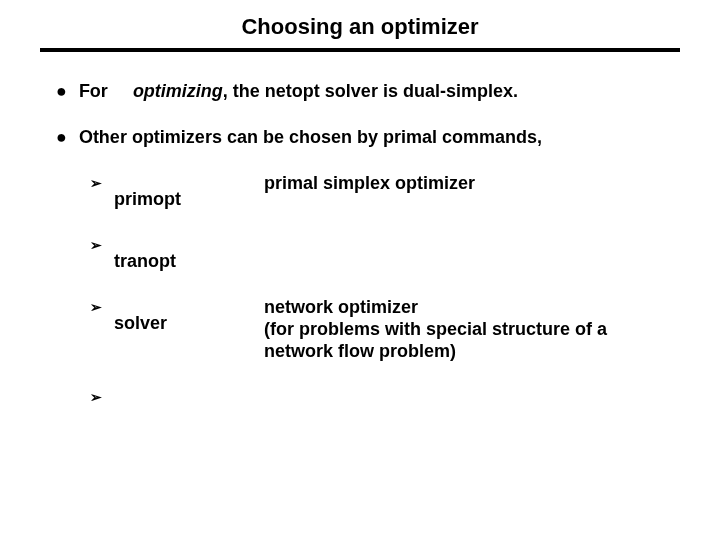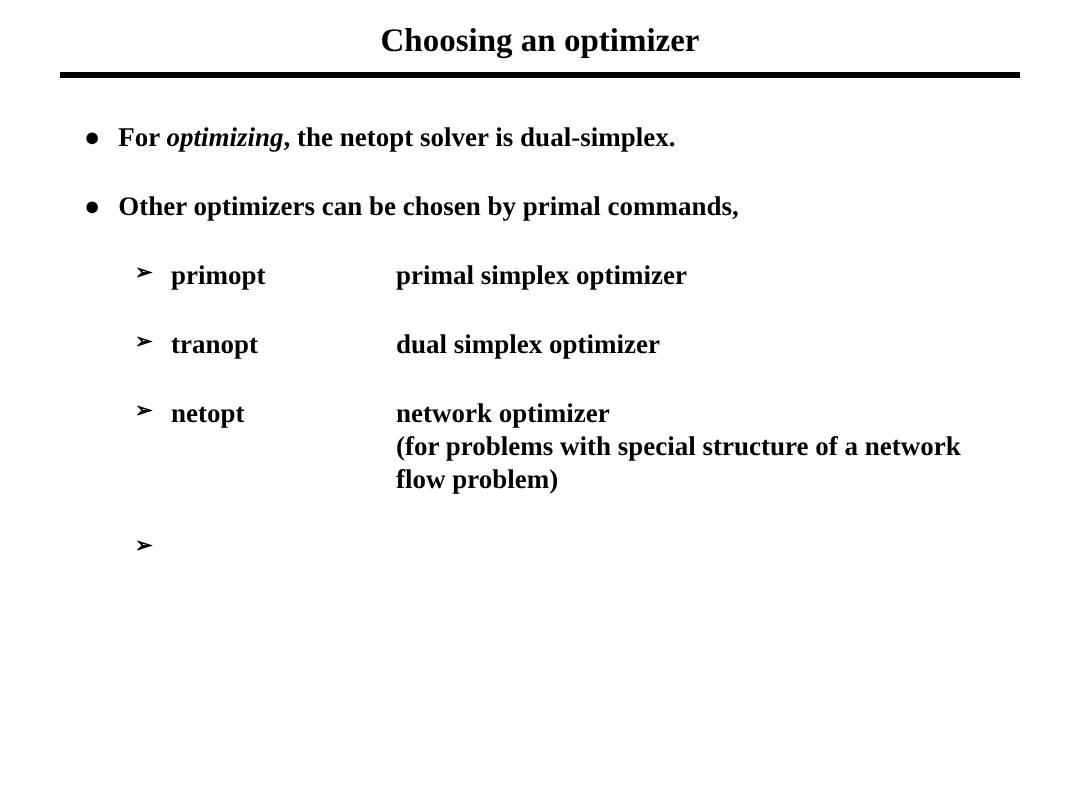--- a/index.html
+++ b/index.html
@@ -9,21 +9,20 @@
     height: 540px;
     background: #fff;
     font-family: Arial, Helvetica, sans-serif;
     color: #000;
   }
   .slide {
     width: 720px;
     height: 416px;
     position: relative;
     box-sizing: border-box;
-    font-family: Liberation Serif, serif;
   }
   .title {
     text-align: center;
     font-weight: bold;
     font-size: 22px;
     padding-top: 14px;
     padding-bottom: 8px;
   }
   .rule {
     height: 4px;
@@ -44,39 +43,41 @@
     font-size: 18px;
     line-height: 22px;
     margin-right: 12px;
   }
   .bullet .txt {
     flex: 1;
     line-height: 22px;
   }
   .italic {
     font-style: italic;
+    margin-left: 20px;
   }
   .sublist {
     margin-left: 34px;
     margin-top: 4px;
   }
   .subitem {
     display: flex;
     align-items: flex-start;
     margin-bottom: 24px;
   }
   .arrow {
     font-size: 14px;
     line-height: 22px;
     margin-right: 10px;
     min-width: 14px;
   }
   .cmd {
     width: 150px;
     line-height: 22px;
+    margin-top: 16px;
   }
   .desc {
     flex: 1;
     line-height: 22px;
     font-weight: bold;
   }
   .pagenum {
     position: absolute;
     bottom: 18px;
     left: 0;
@@ -112,26 +113,25 @@
 
       <div class="subitem">
         <span class="arrow">➢</span>
         <span class="cmd">primopt</span>
         <span class="desc">primal simplex optimizer</span>
       </div>
 
       <div class="subitem">
         <span class="arrow">➢</span>
         <span class="cmd">tranopt</span>
-        <span class="desc">dual simplex optimizer</span>
       </div>
 
       <div class="subitem">
         <span class="arrow">➢</span>
-        <span class="cmd">netopt</span>
+        <span class="cmd">solver</span>
         <span class="desc">network optimizer<br>(for problems with special structure of a network flow problem)</span>
       </div>
 
       <div class="subitem">
         <span class="arrow">➢</span>
       </div>
 
     </div>
 
   </div>

